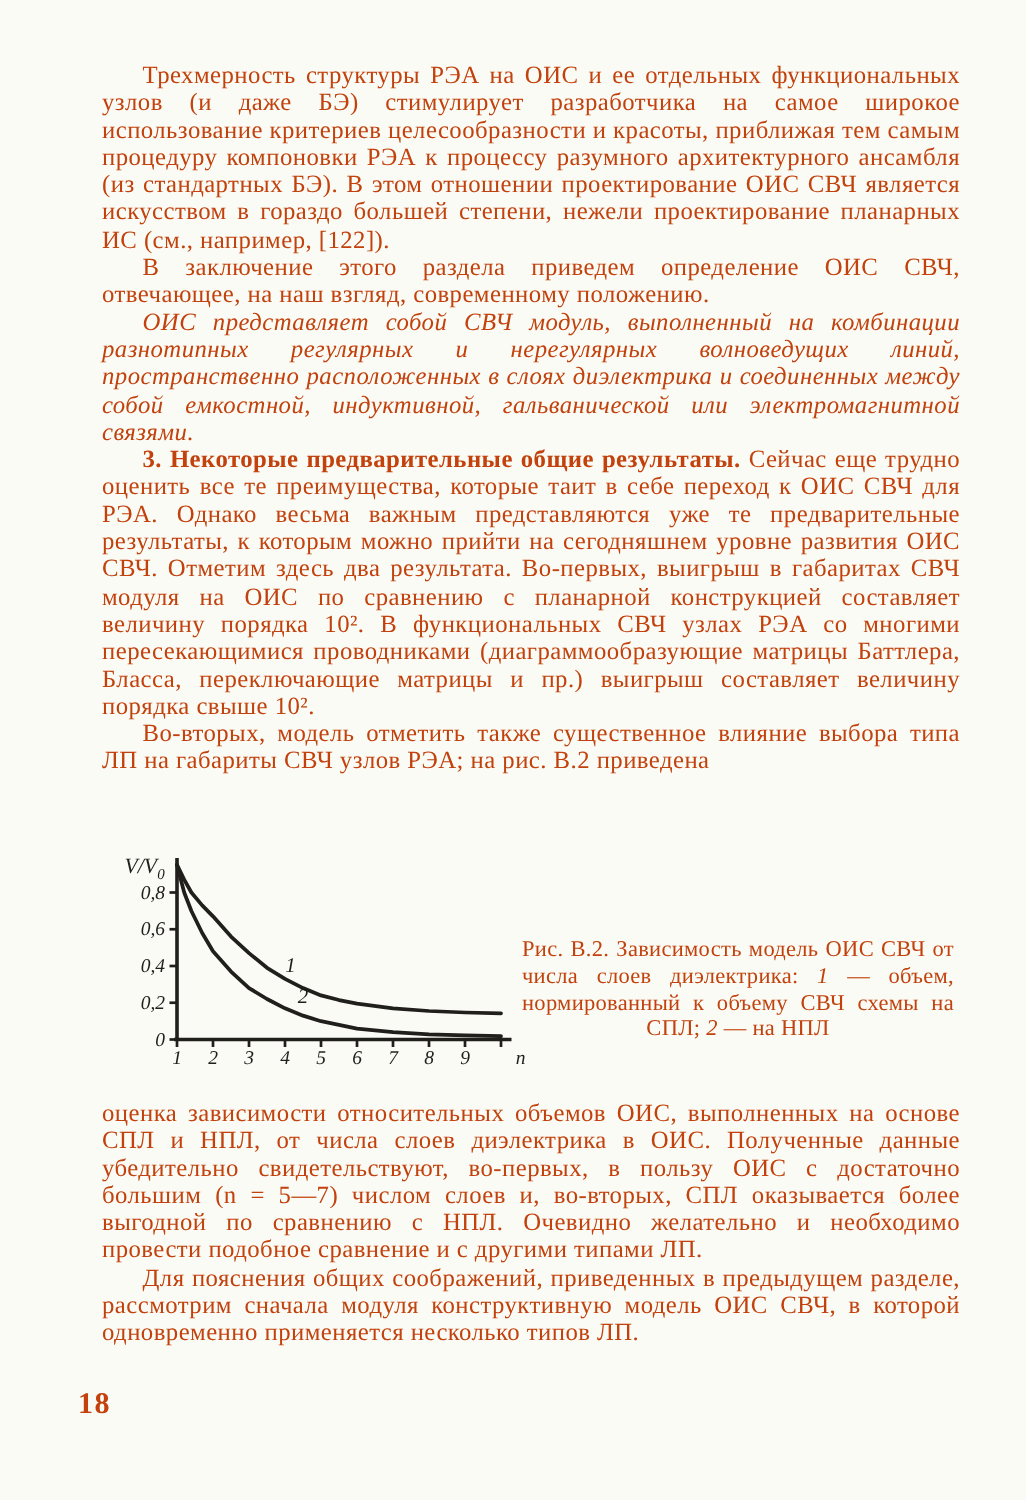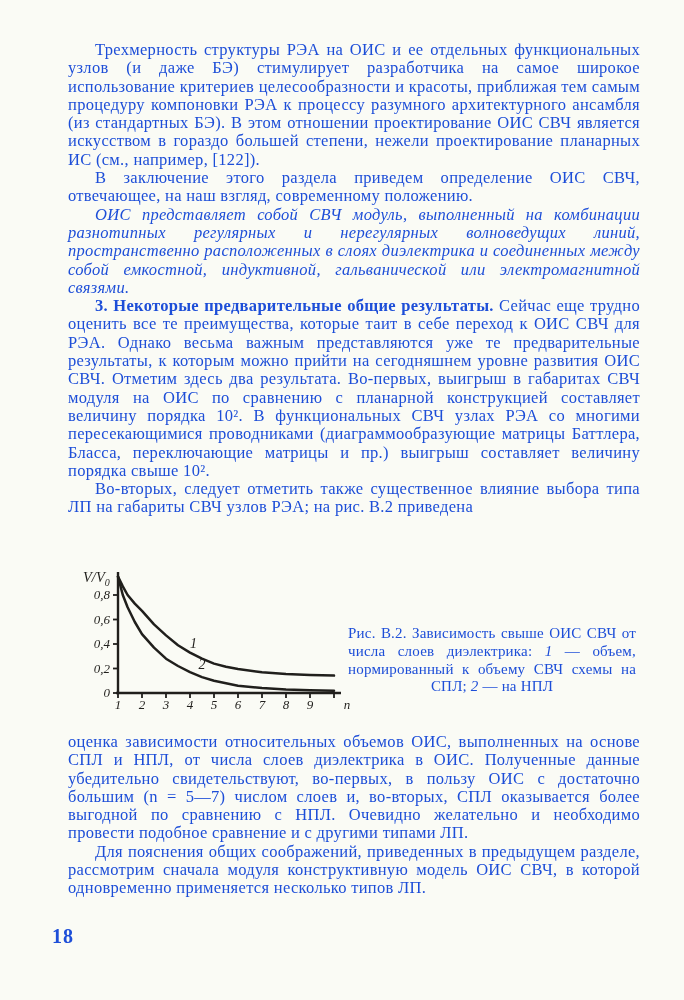--- a/index.html
+++ b/index.html
@@ -1,19 +1,19 @@
 <!DOCTYPE html>
 <html lang="ru"><head>
 <meta charset="utf-8">
 <style>
   html,body{margin:0;padding:0;}
   body{width:684px;height:1000px;background:#eceee8;}
   .page{
     position:relative;width:684px;height:1000px;overflow:hidden;
-    background:#fafbf5;color:#1d4ed8;
+    background:#fafbf5;color:#c2410c;
     font-family:"Liberation Serif","DejaVu Serif",serif;
   }
   .body-text{
     position:absolute;left:68px;width:572px;
     font-size:16.5px;line-height:18.3px;letter-spacing:0.3px;
     text-align:justify;
   }
   .body-text p{margin:0;}
   .indent{text-indent:27px;}
   .italic{font-style:italic;}
@@ -35,21 +35,21 @@
 </head>
 <body>
 
 <div class="page">
 
   <div class="body-text block-top">
     <p class="indent">Трехмерность структуры РЭА на ОИС и ее отдельных функциональных узлов (и даже БЭ) стимулирует разработчика на самое широкое использование критериев целесообразности и красоты, приближая тем самым процедуру компоновки РЭА к процессу разумного архитектурного ансамбля (из стандартных БЭ). В этом отношении проектирование ОИС СВЧ является искусством в гораздо большей степени, нежели проектирование планарных ИС (см., например, [122]).</p>
     <p class="indent">В заключение этого раздела приведем определение ОИС СВЧ, отвечающее, на наш взгляд, современному положению.</p>
     <p class="indent italic">ОИС представляет собой СВЧ модуль, выполненный на комбинации разнотипных регулярных и нерегулярных волноведущих линий, пространственно расположенных в слоях диэлектрика и соединенных между собой емкостной, индуктивной, гальванической или электромагнитной связями.</p>
     <p class="indent"><b>3. Некоторые предварительные общие результаты.</b><span> Сейчас еще трудно оценить все те преимущества, которые таит в себе переход к ОИС СВЧ для РЭА. Однако весьма важным представляются уже те предварительные результаты, к которым можно прийти на сегодняшнем уровне развития ОИС СВЧ. Отметим здесь два результата. Во-первых, выигрыш в габаритах СВЧ модуля на ОИС по сравнению с планарной конструкцией составляет величину порядка 10². В функциональных СВЧ узлах РЭА со многими пересекающимися проводниками (диаграммообразующие матрицы Баттлера, Бласса, переключающие матрицы и пр.) выигрыш составляет величину порядка свыше 10².</span></p>
-    <p class="indent">Во-вторых, следует отметить также существенное влияние выбора типа ЛП на габариты СВЧ узлов РЭА; на рис. В.2 приведена</p>
+    <p class="indent">Во-вторых, модель отметить также существенное влияние выбора типа ЛП на габариты СВЧ узлов РЭА; на рис. В.2 приведена</p>
   </div>
 
   <figure class="fig">
     <svg width="300" height="150" viewBox="0 0 300 150">
         <line x1="68" y1="6" x2="68" y2="128" stroke="#201f1c" stroke-width="2.4"></line>
         <line x1="66" y1="127" x2="291" y2="127" stroke="#201f1c" stroke-width="2.4"></line>
         <line x1="68" y1="127" x2="68" y2="132" stroke="#201f1c" stroke-width="1.8"></line>
         <text x="68" y="143" text-anchor="middle" font-size="13" font-style="italic">1</text>
         <line x1="92" y1="127" x2="92" y2="132" stroke="#201f1c" stroke-width="1.8"></line>
         <text x="92" y="143" text-anchor="middle" font-size="13" font-style="italic">2</text>
@@ -78,21 +78,21 @@
         <line x1="63" y1="53.5" x2="68" y2="53.5" stroke="#201f1c" stroke-width="1.8"></line>
         <text x="60" y="57.5" text-anchor="end" font-size="13" font-style="italic">0,6</text>
         <line x1="63" y1="29" x2="68" y2="29" stroke="#201f1c" stroke-width="1.8"></line>
         <text x="60" y="33" text-anchor="end" font-size="13" font-style="italic">0,8</text>
         <text x="33" y="16" font-size="14.5" font-style="italic"><tspan>V/V</tspan><tspan font-size="10" dy="4">0</tspan></text>
         <path d="M68.0,10.6 L72.8,20.4 L77.6,29.0 L84.8,37.6 L92.0,44.9 L104.0,58.4 L116.0,69.4 L128.0,79.2 L140.0,86.6 L152.0,92.7 L164.0,97.6 L176.0,100.7 L188.0,103.1 L212.0,106.2 L236.0,108.0 L260.0,109.0 L284.0,109.6" fill="none" stroke="#201f1c" stroke-width="2.5" stroke-linecap="round" stroke-linejoin="round"></path>
         <text x="143.60000000000002" y="81.675" text-anchor="middle" font-size="14" font-style="italic">1</text>
         <path d="M68.0,10.6 L72.8,29.0 L77.6,41.3 L84.8,56.0 L92.0,68.2 L104.0,81.7 L116.0,92.7 L128.0,100.0 L140.0,106.2 L152.0,111.1 L164.0,114.8 L176.0,117.2 L188.0,119.7 L212.0,122.1 L236.0,123.6 L260.0,124.3 L284.0,124.8" fill="none" stroke="#201f1c" stroke-width="2.5" stroke-linecap="round" stroke-linejoin="round"></path>
         <text x="152" y="102.5" text-anchor="middle" font-size="14" font-style="italic">2</text>
       </svg>
-    <figcaption><span>Рис. В.2. Зависимость свыше ОИС СВЧ от числа слоев диэлектрика: </span><i>1</i><span> — объем, нормированный к объему СВЧ схемы на СПЛ; </span><i>2</i><span> — на НПЛ</span></figcaption>
+    <figcaption><span>Рис. В.2. Зависимость модель ОИС СВЧ от числа слоев диэлектрика: </span><i>1</i><span> — объем, нормированный к объему СВЧ схемы на СПЛ; </span><i>2</i><span> — на НПЛ</span></figcaption>
   </figure>
 
   <div class="body-text block-bottom">
     <p>оценка зависимости относительных объемов ОИС, выполненных на основе СПЛ и НПЛ, от числа слоев диэлектрика в ОИС. Полученные данные убедительно свидетельствуют, во-первых, в пользу ОИС с достаточно большим (n = 5—7) числом слоев и, во-вторых, СПЛ оказывается более выгодной по сравнению с НПЛ. Очевидно желательно и необходимо провести подобное сравнение и с другими типами ЛП.</p>
     <p class="indent">Для пояснения общих соображений, приведенных в предыдущем разделе, рассмотрим сначала модуля конструктивную модель ОИС СВЧ, в которой одновременно применяется несколько типов ЛП.</p>
   </div>
 
   <div class="page-number">18</div>
 
 </div>

